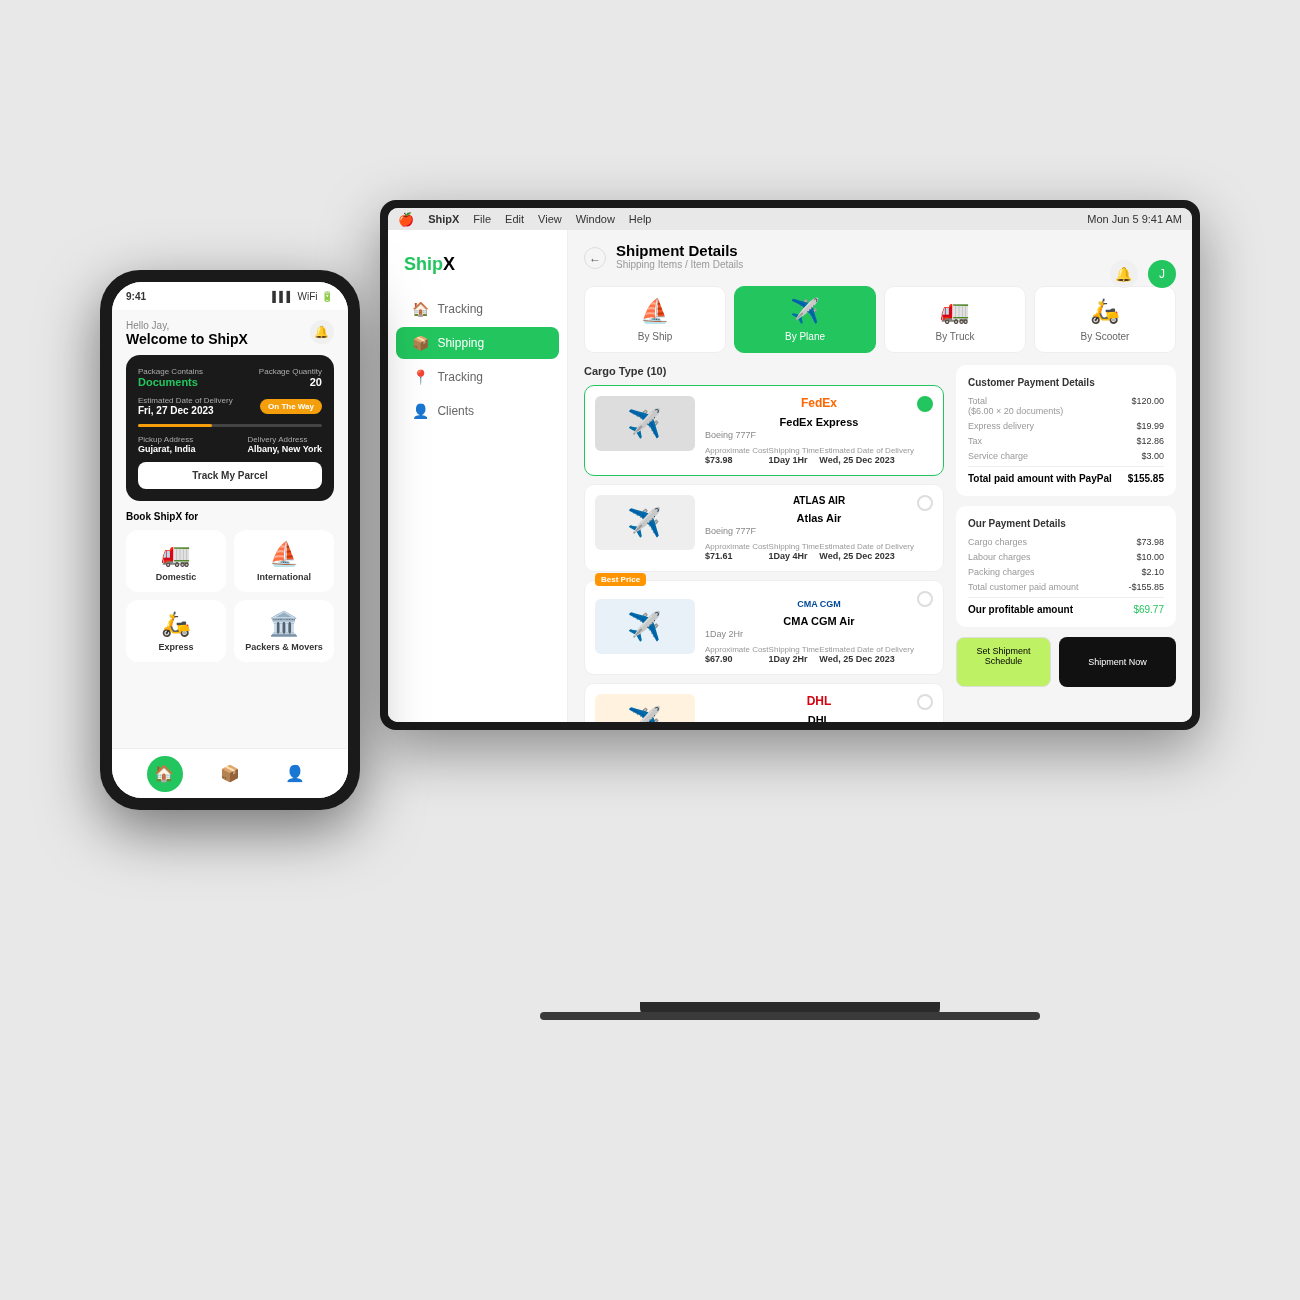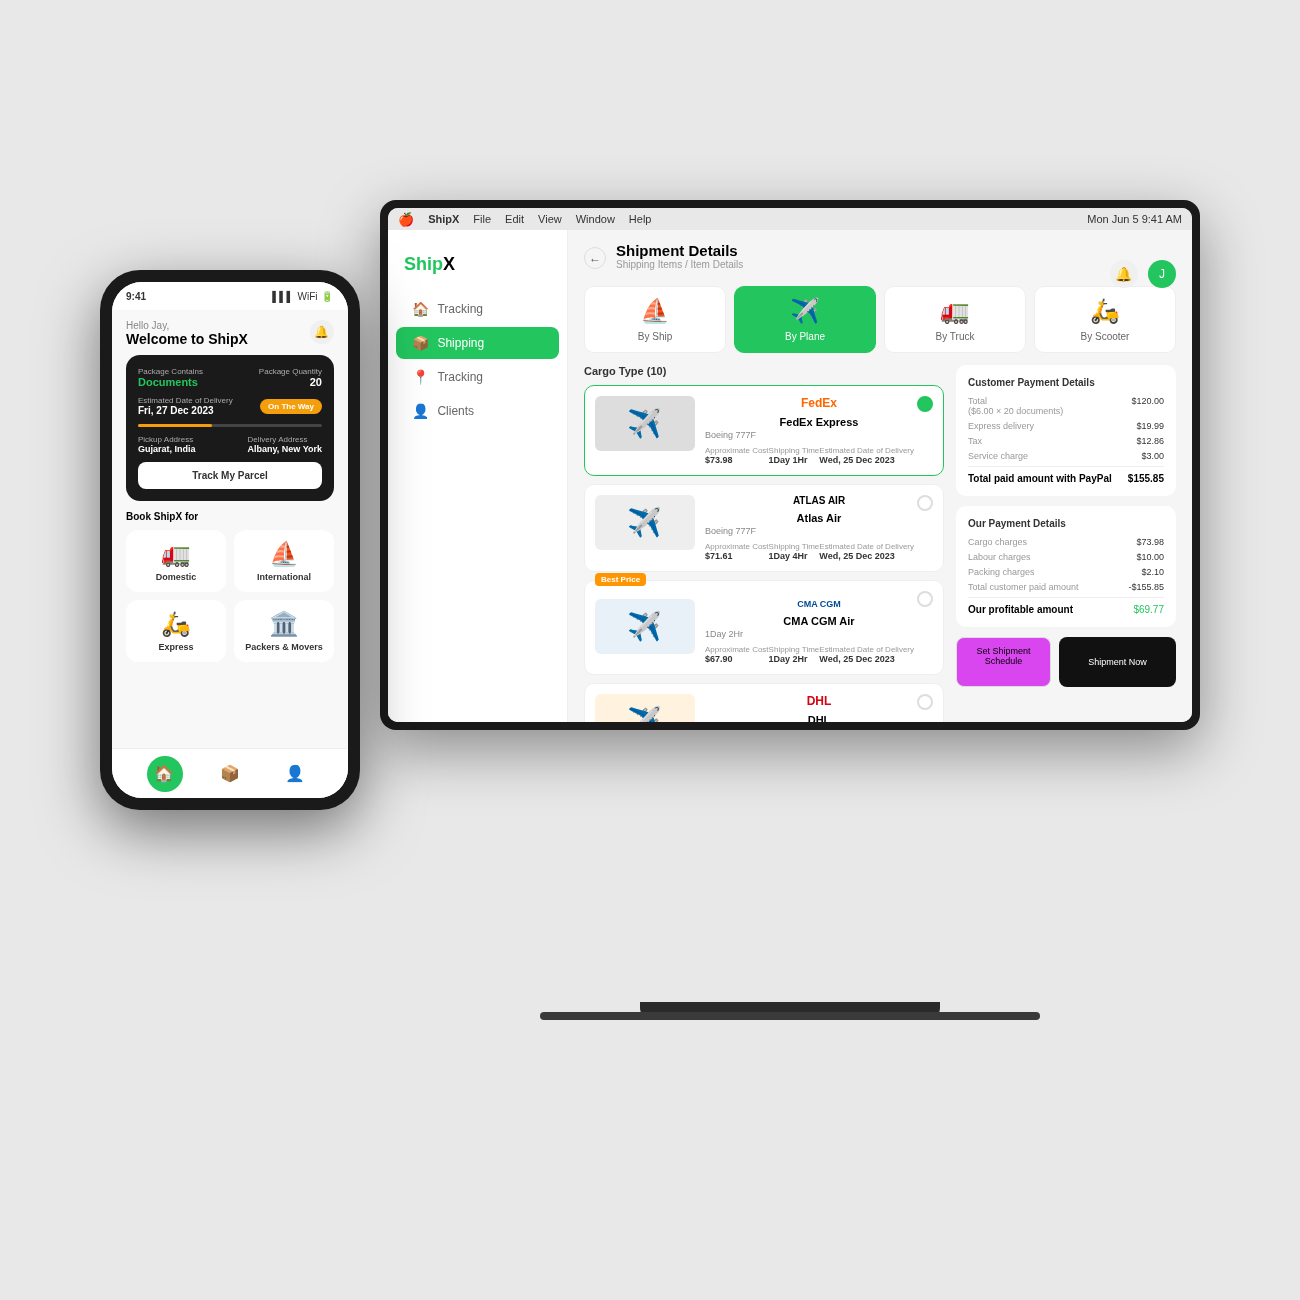--- a/index.html
+++ b/index.html
@@ -401,21 +401,21 @@
       gap: 8px;
       margin-top: 10px;
     }
 
     .btn-outline {
       flex: 1;
       padding: 8px;
       border: 1px solid #ddd;
       border-radius: 8px;
       font-size: 9px;
-      background: #d946ef;
+      background: #bef264;
       cursor: pointer;
       text-align: center;
     }
 
     .btn-solid {
       flex: 1;
       padding: 20px;
       background: #111;
       border-radius: 8px;
       font-size: 9px;

